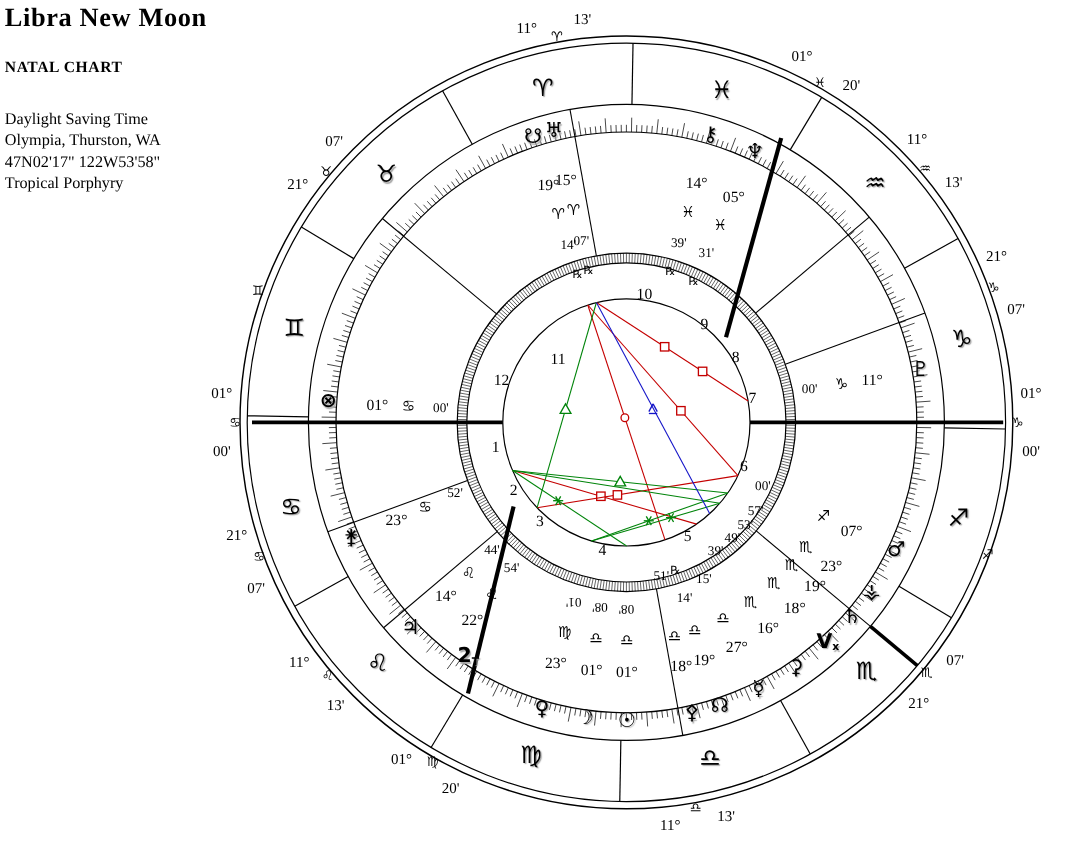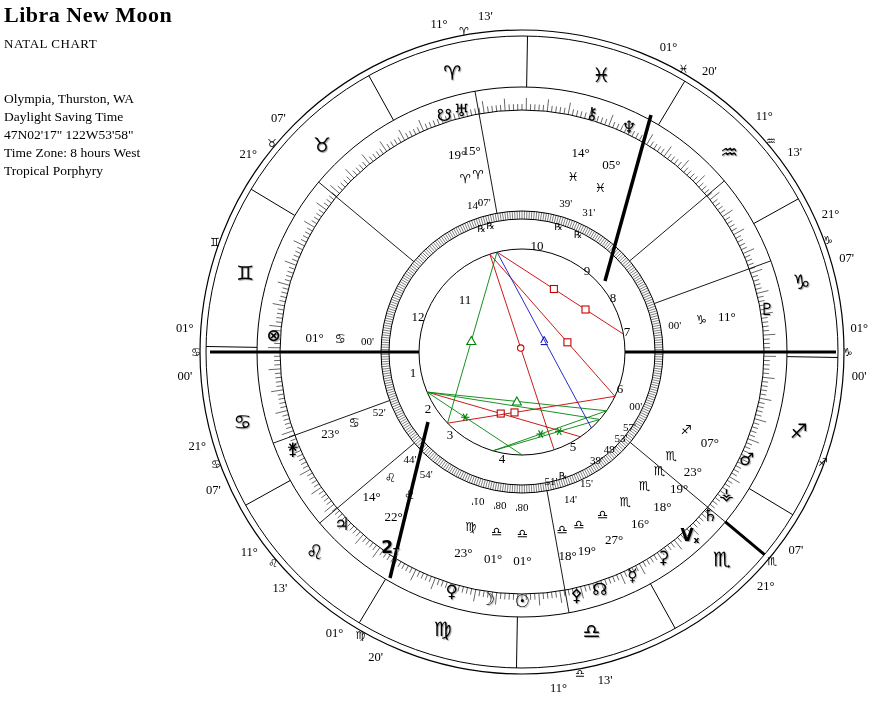--- a/index.html
+++ b/index.html
@@ -1,21 +1,21 @@
 <!DOCTYPE html>
 <html><head>
 <meta charset="utf-8">
 <style>
   html,body{margin:0;padding:0;background:#fff;}
   #app{position:relative;width:891px;height:702px;background:#ffffff;overflow:hidden;
        font-family:"Liberation Serif","DejaVu Serif",serif;color:#000;}
   #wheel-svg{position:absolute;left:0;top:0;}
   .hdr{position:absolute;left:4px;top:2px;}
   .hdr h1{margin:0;font-size:22px;font-weight:bold;letter-spacing:.5px;}
-  .hdr .sub{font-size:13px;margin-top:8px;letter-spacing:.5px;}
+  .hdr .sub{font-size:13px;margin-top:20px;letter-spacing:.5px;font-weight:bold;}
   .hdr .info{position:absolute;left:0;top:88px;width:230px;font-size:13.5px;line-height:18px;white-space:nowrap;}
   .lab{position:absolute;transform:translate(-50%,-50%);white-space:nowrap;line-height:1;}
   .flip{transform:translate(-50%,-50%) rotate(180deg);}
   .band-sign{font-family:"DejaVu Sans",sans-serif;font-size:20px;font-weight:bold;text-shadow:1px 1px 1px #9a9a9a;}
   .cusp-deg,.cusp-min{font-size:12.5px;}
   .cusp-sign{font-family:"DejaVu Sans",sans-serif;font-size:11px;}
   .p-glyph{font-family:"DejaVu Sans",sans-serif;font-size:17px;font-weight:bold;text-shadow:1px 1px 1px #aaa;}
   .p-deg{font-size:13px;}
   .p-sign{font-family:"DejaVu Sans",sans-serif;font-size:12.5px;font-weight:bold;}
   .p-min{font-size:11px;}
@@ -25,24 +25,23 @@
   .glyph-sub{font-size:9px;vertical-align:-2px;font-weight:bold;}
 </style>
 </head>
 <body>
 
 <div id="app">
   <div class="hdr">
     <h1>Libra New Moon</h1>
     <div class="sub">NATAL CHART</div>
     <div class="info">
+      <div>Daylight Saving Time</div>
       <div>Olympia, Thurston, WA</div>
-      <div>Daylight Saving Time</div>
       <div>47N02'17"  122W53'58"</div>
-      <div>Time Zone: 8 hours West</div>
       <div>Tropical Porphyry</div>
     </div>
   </div>
   <div id="wheel">
       <svg id="wheel-svg" width="891" height="702">
         <circle cx="522" cy="352" r="322" fill="none" stroke="#000000" stroke-width="1.2"></circle>
         <circle cx="522" cy="352" r="316" fill="none" stroke="#000000" stroke-width="1"></circle>
         <circle cx="522" cy="352" r="265" fill="none" stroke="#000000" stroke-width="1"></circle>
         <circle cx="522" cy="352" r="242" fill="none" stroke="#000000" stroke-width="1"></circle>
         <circle cx="522" cy="352" r="141" fill="none" stroke="#000000" stroke-width="1"></circle>

